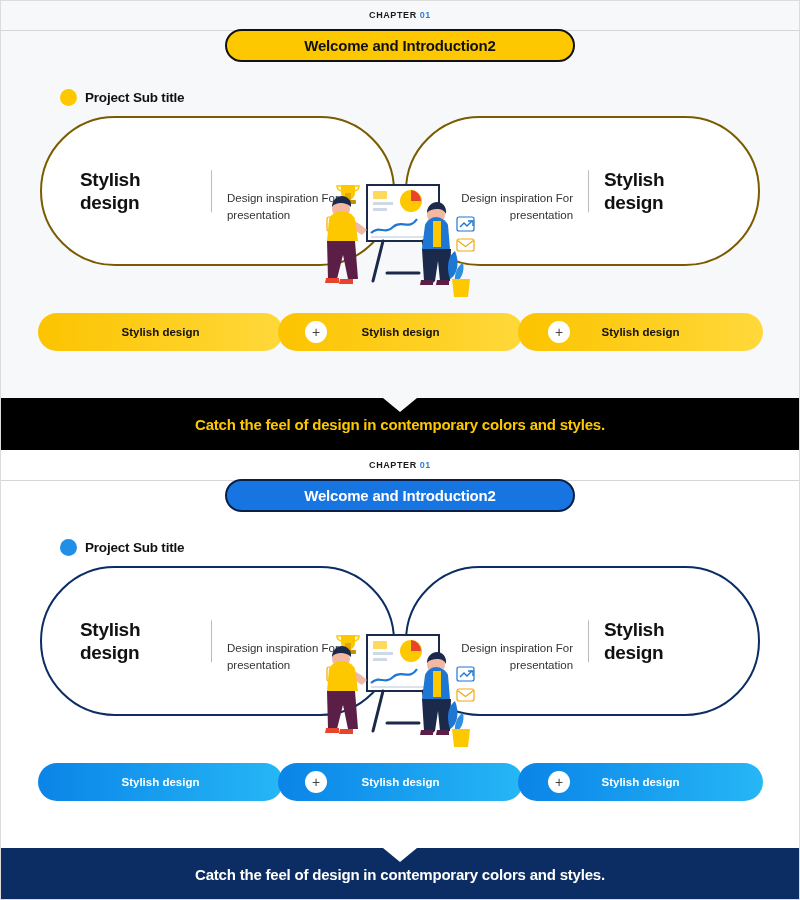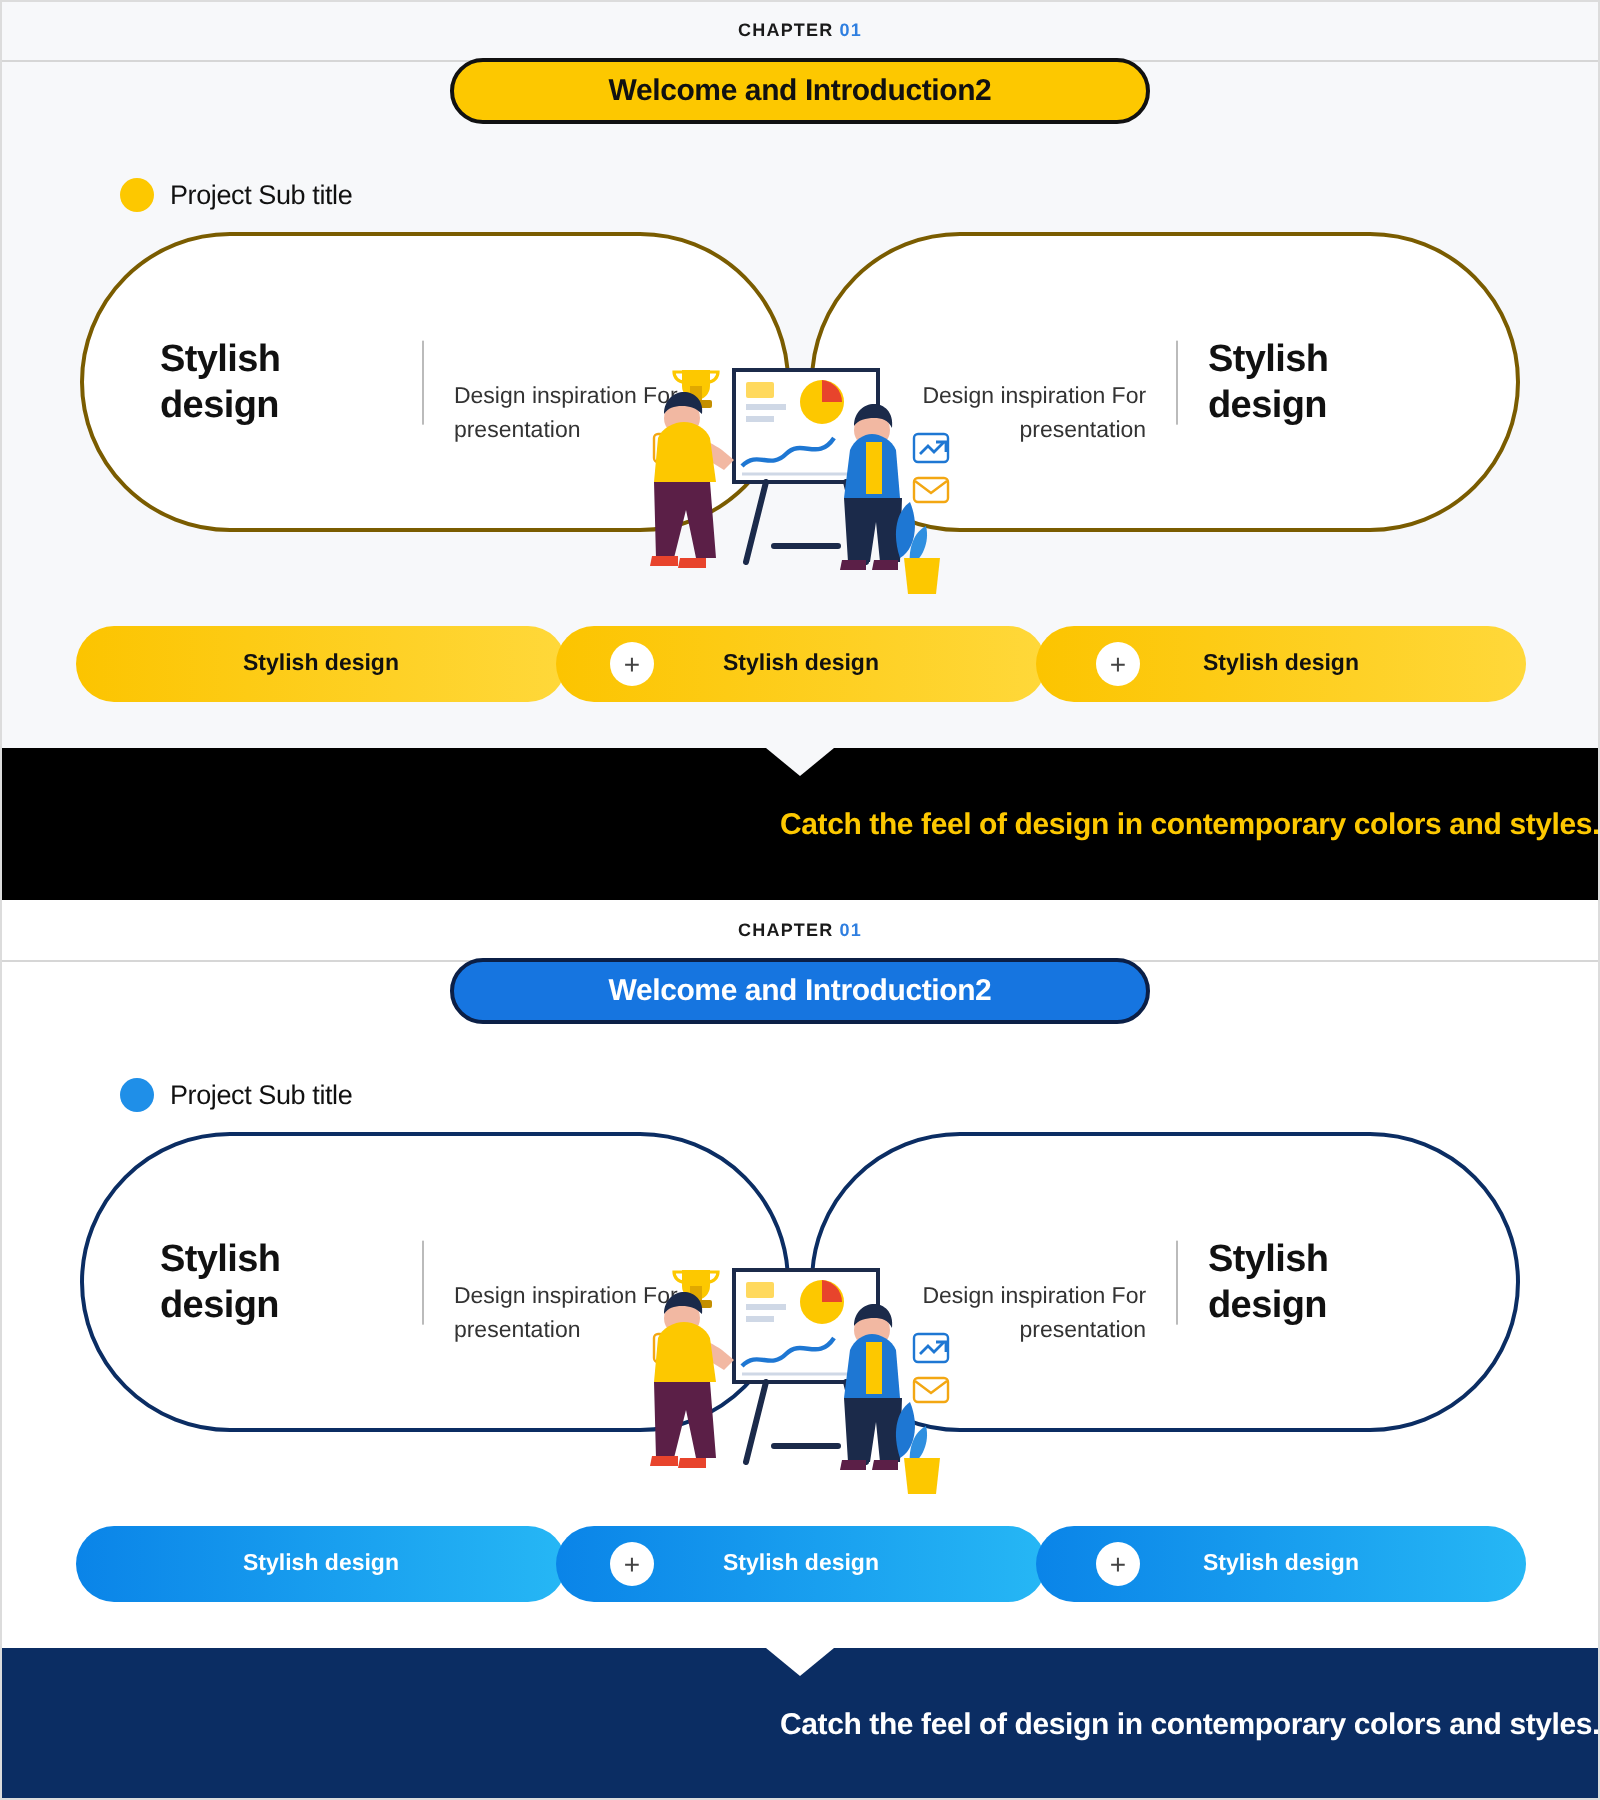--- a/index.html
+++ b/index.html
@@ -84,21 +84,21 @@
     align-items: center;
     gap: 8px;
   }
   .sub-dot {
     width: 17px; height: 17px;
     border-radius: 50%;
     display: inline-block;
   }
   .sub-text {
     font-size: 13.5px;
-    font-weight: normal;
+    font-weight: bold;
     color: #111;
     letter-spacing: -0.2px;
   }
 
   
   .capsules {
     position: absolute;
     left: 40px;
     top: 68px;
     width: 720px;
@@ -195,24 +195,24 @@
   }
   .plus.p1 { left: 267px; }
   .plus.p2 { left: 510px; }
 
   
   .footer {
     position: absolute;
     left: 0;
     bottom: 0;
     width: 800px;
-    height: 76px;
+    height: 52px;
     display: flex;
     align-items: center;
-    justify-content: flex-end;
+    justify-content: center;
     font-size: 15px;
     font-weight: bold;
     letter-spacing: -0.2px;
   }
   .footer-notch {
     position: absolute;
     left: 50%;
     transform: translateX(-50%);
     top: -1px;
     width: 0; height: 0;

